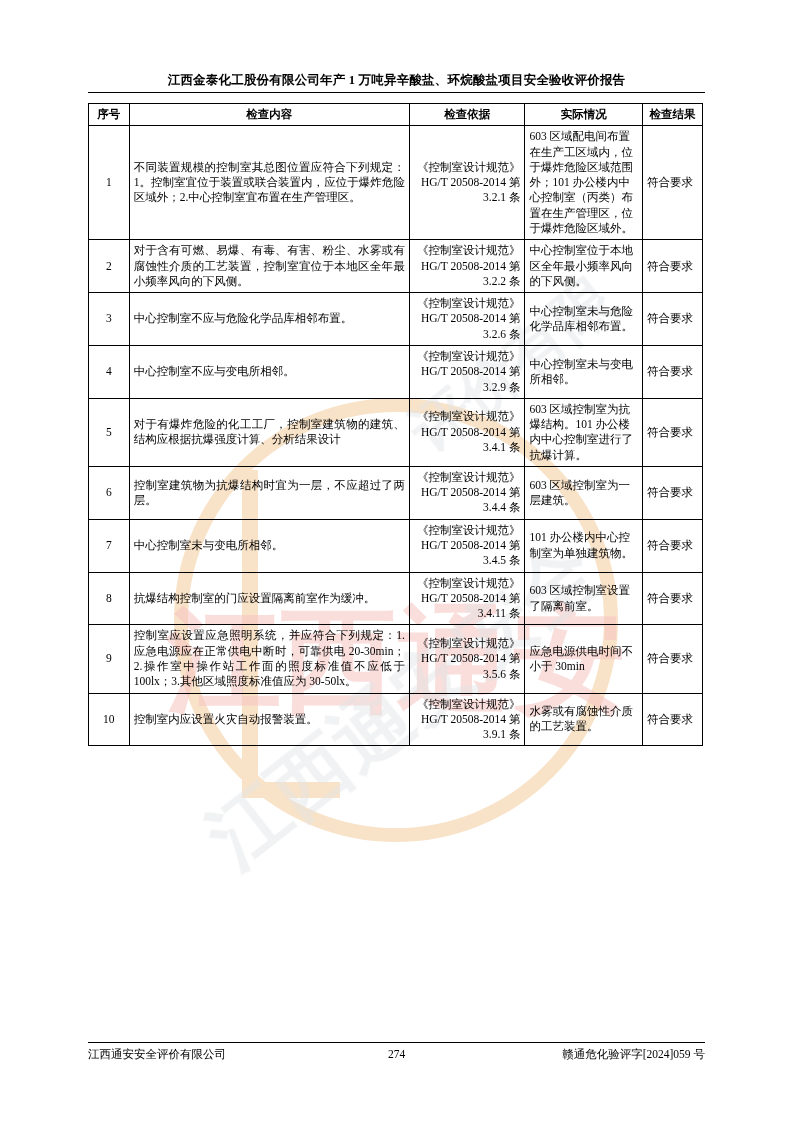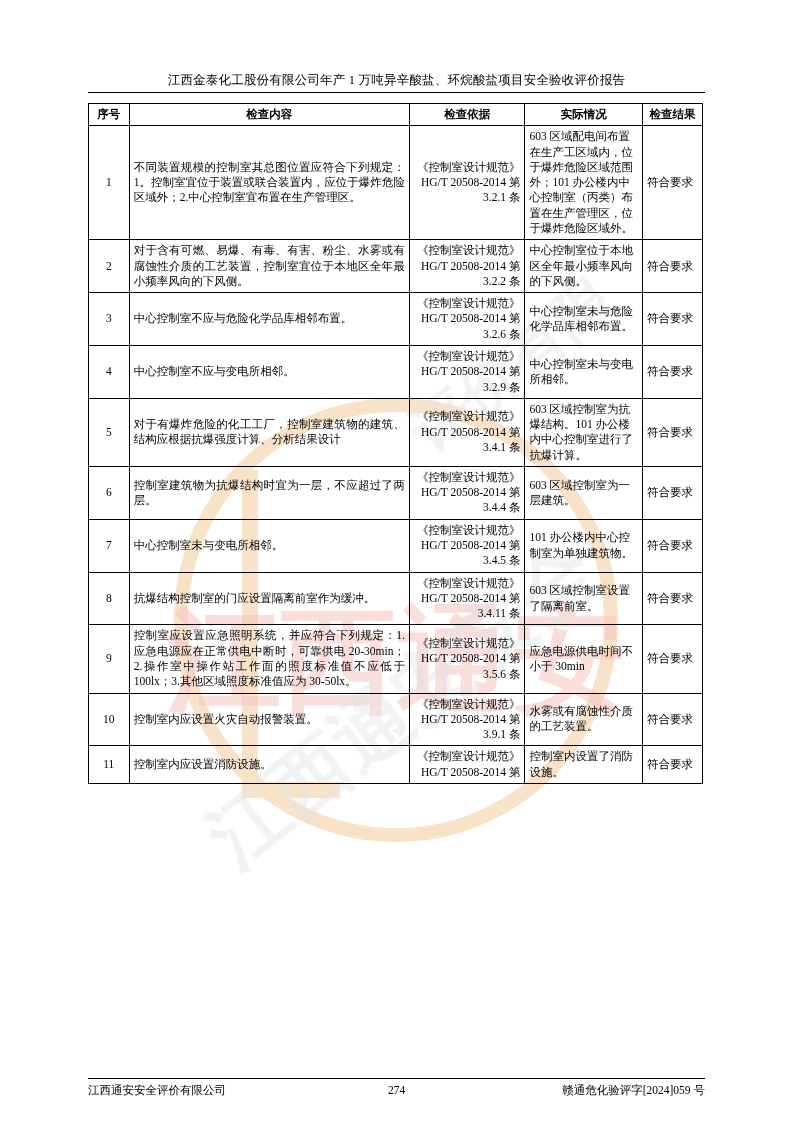--- a/index.html
+++ b/index.html
@@ -28,21 +28,21 @@
     position: relative;
     z-index: 2;
   }
   .doc-header {
     position: absolute;
     top: 72px;
     left: 0;
     width: 793px;
     text-align: center;
     font-size: 12.5px;
-    font-weight: normal;
+    font-weight: bold;
     letter-spacing: 0.2px;
     font-family: "Liberation Serif", "DejaVu Serif", serif;
   }
   .header-rule {
     position: absolute;
     top: 92px;
     left: 88px;
     width: 617px;
     height: 1px;
     background: #000;
@@ -85,21 +85,20 @@
   .footer {
     position: absolute;
     left: 88px;
     top: 1042px;
     width: 617px;
     border-top: 1px solid #000;
     padding-top: 4px;
     display: flex;
     justify-content: space-between;
     font-size: 11.5px;
-    margin-top: 36px;
   }
   .footer .mid { position: absolute; left: 0; width: 617px; text-align: center; top: 5px; }
   .footer .left, .footer .right { position: relative; z-index: 1; }
 </style>
 </head>
 <body>
 
 <div class="page">
 
   <svg class="watermark" viewBox="0 0 793 1122" xmlns="http://www.w3.org/2000/svg">
@@ -200,27 +199,20 @@
           <td class="cell-actual">应急电源供电时间不小于 30min</td>
           <td class="cell-result">符合要求</td>
         </tr>
         <tr>
           <td class="cell-no">10</td>
           <td class="cell-content">控制室内应设置火灾自动报警装置。</td>
           <td class="cell-basis">《控制室设计规范》HG/T 20508-2014 第 3.9.1 条</td>
           <td class="cell-actual">水雾或有腐蚀性介质的工艺装置。</td>
           <td class="cell-result">符合要求</td>
         </tr>
-        <tr>
-          <td class="cell-no">11</td>
-          <td class="cell-content">控制室内应设置消防设施。</td>
-          <td class="cell-basis">《控制室设计规范》HG/T 20508-2014 第</td>
-          <td class="cell-actual">控制室内设置了消防设施。</td>
-          <td class="cell-result">符合要求</td>
-        </tr>
       </tbody>
     </table>
 
     <div class="footer">
       <span class="left">江西通安安全评价有限公司</span>
       <span class="mid">274</span>
       <span class="right">赣通危化验评字[2024]059 号</span>
     </div>
 
   </div>

